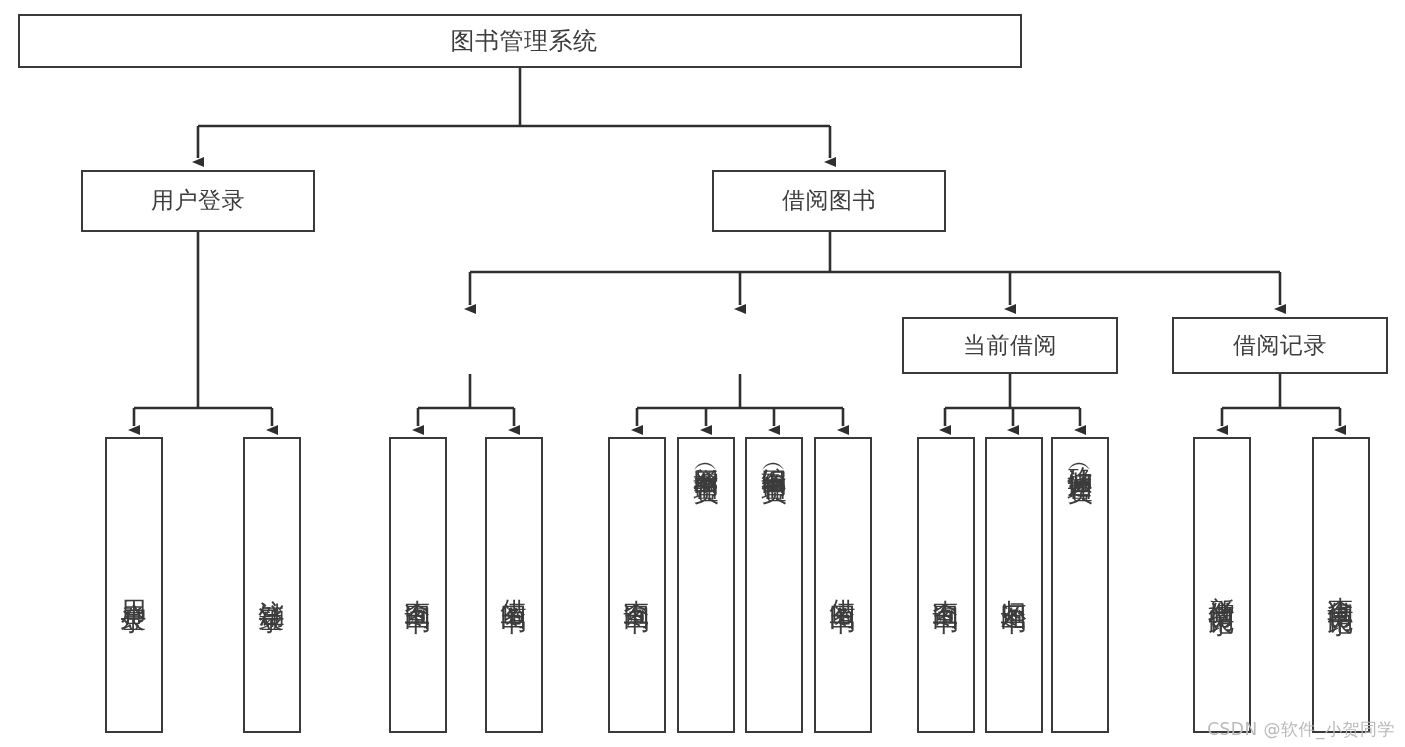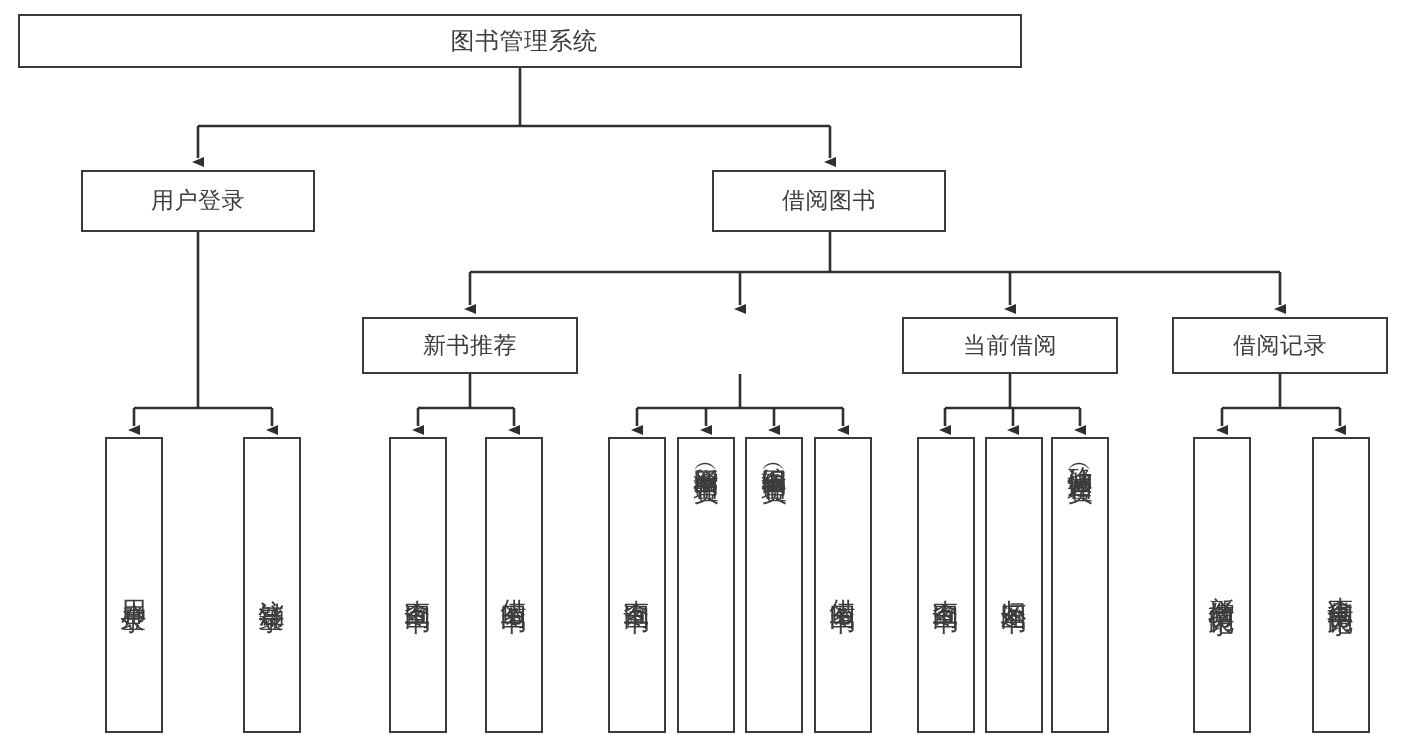--- a/index.html
+++ b/index.html
@@ -138,23 +138,20 @@
     <span class="label">图书管理系统</span>
   </div>
 
   <div class="node h" style="left:81px; top:170px; width:234px; height:62px;">
     <span class="label">用户登录</span>
   </div>
   <div class="node h" style="left:712px; top:170px; width:234px; height:62px;">
     <span class="label">借阅图书</span>
   </div>
 
-  <div class="node h" style="left:362px; top:317px; width:216px; height:57px;">
-    <span class="label">新书推荐</span>
-  </div>
   <div class="node h" style="left:1172px; top:317px; width:216px; height:57px;">
     <span class="label">借阅记录</span>
   </div>
   <div class="node h" style="left:902px; top:317px; width:216px; height:57px;">
     <span class="label">当前借阅</span>
   </div>
 
   <div class="node v mid" style="left:105px; top:437px; width:58px; height:296px;">
     <span class="label">用户登录</span>
   </div>
@@ -192,14 +189,15 @@
     <span class="label">确认归还（管理员）</span>
   </div>
 
   <div class="node v mid" style="left:1193px; top:437px; width:58px; height:296px;">
     <span class="label">新增借阅记录</span>
   </div>
   <div class="node v mid" style="left:1312px; top:437px; width:58px; height:296px;">
     <span class="label">查询借阅记录</span>
   </div>
 
+  <div class="watermark">CSDN @软件_小贺同学</div>
 
 </div>
 
 </body></html>

